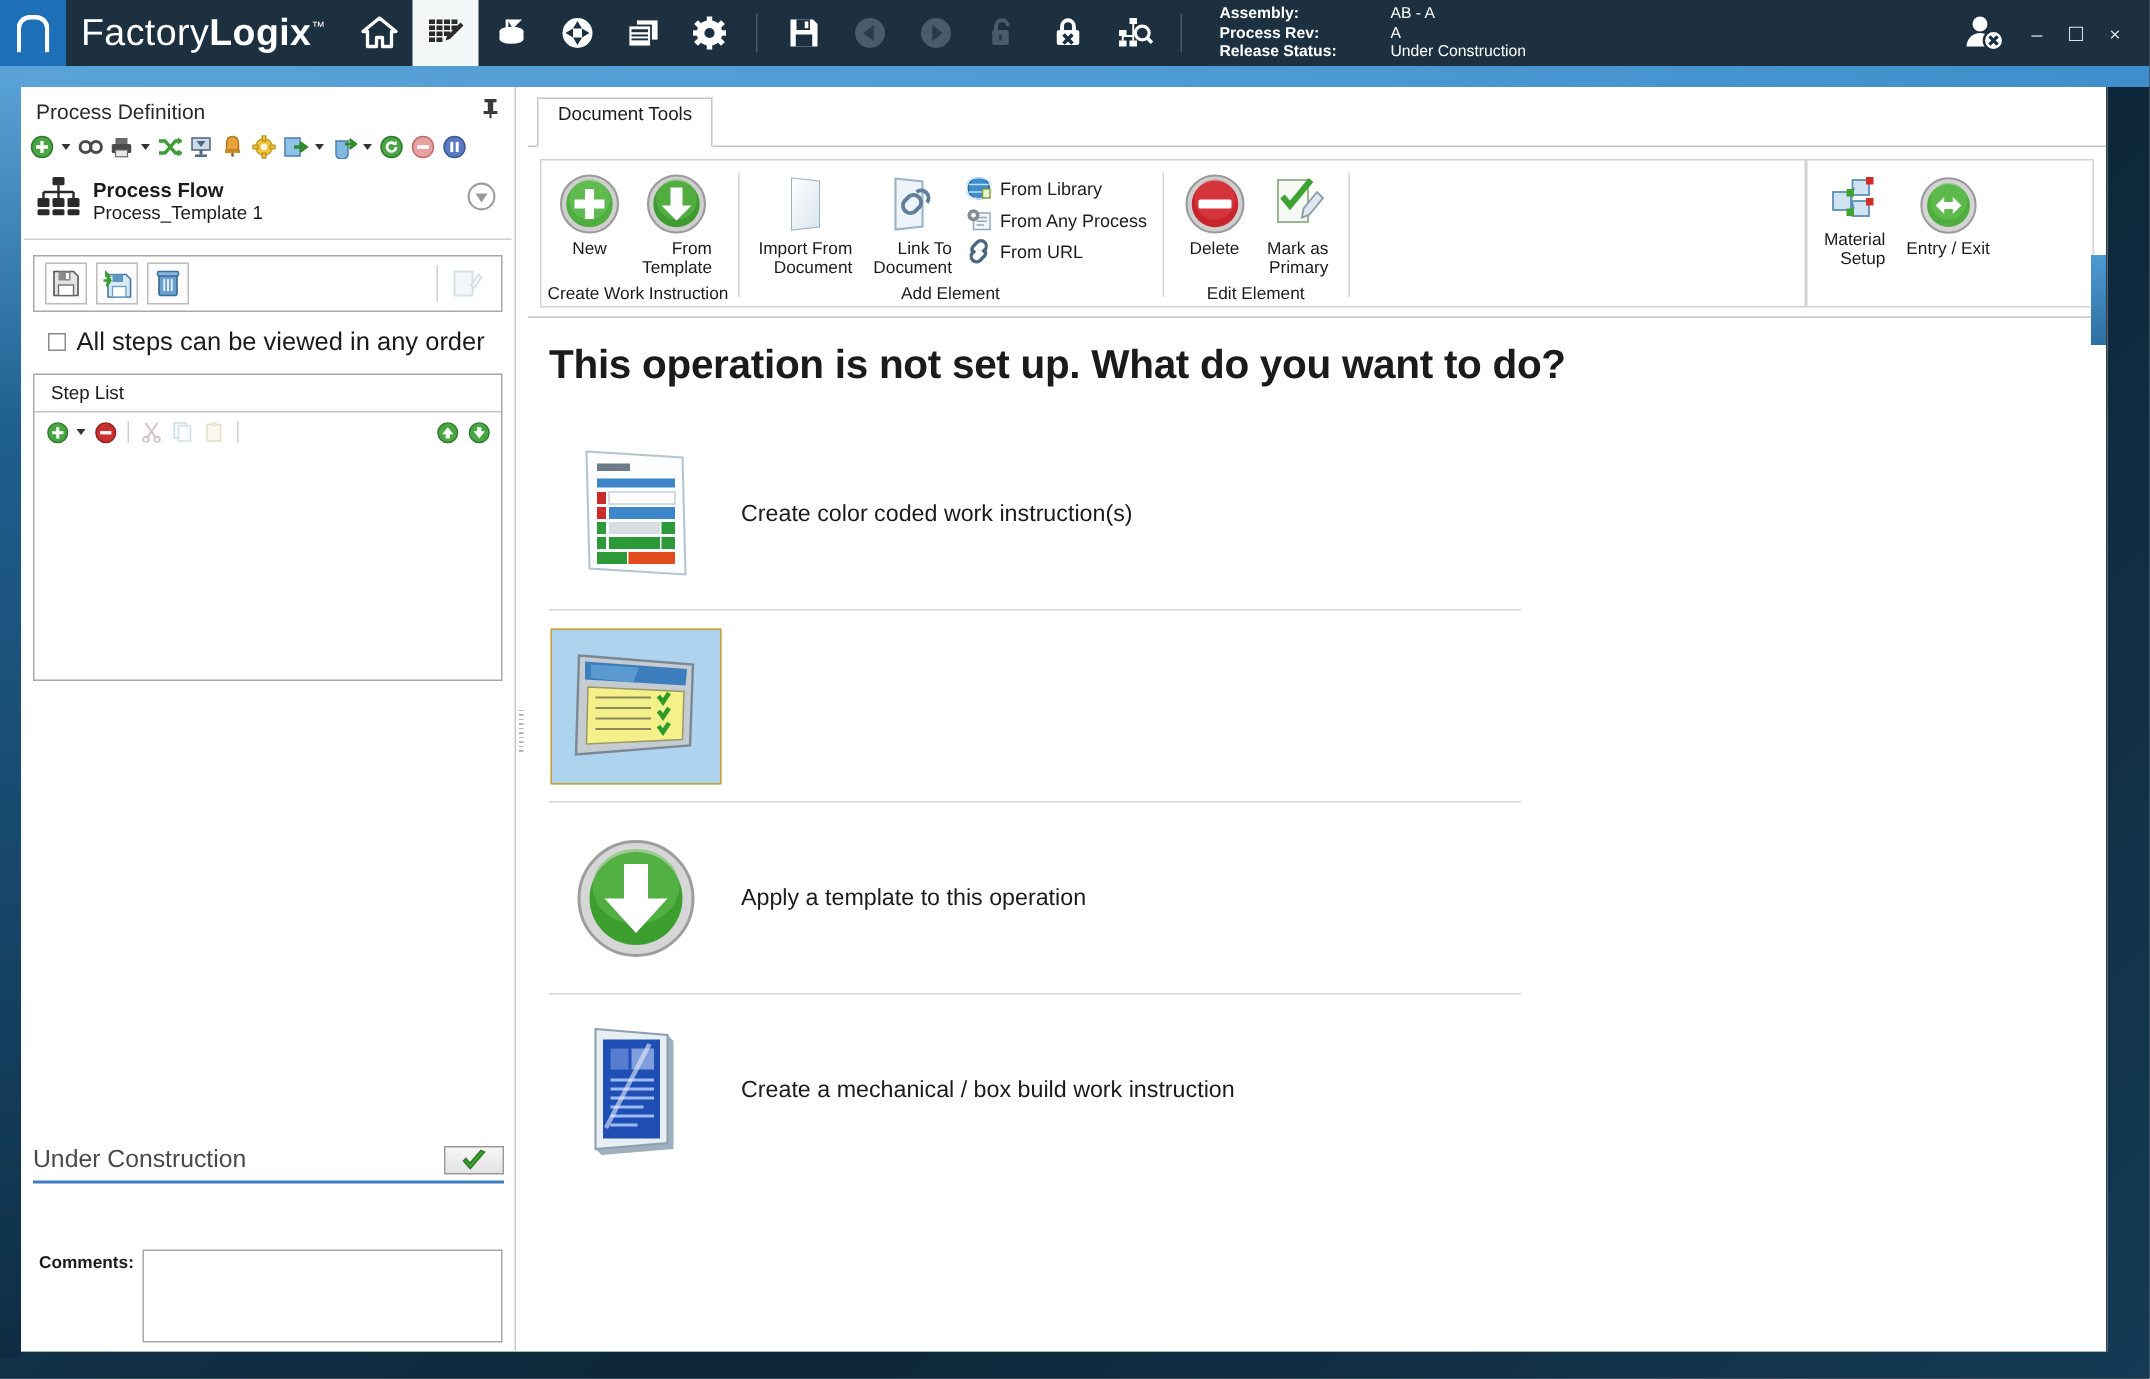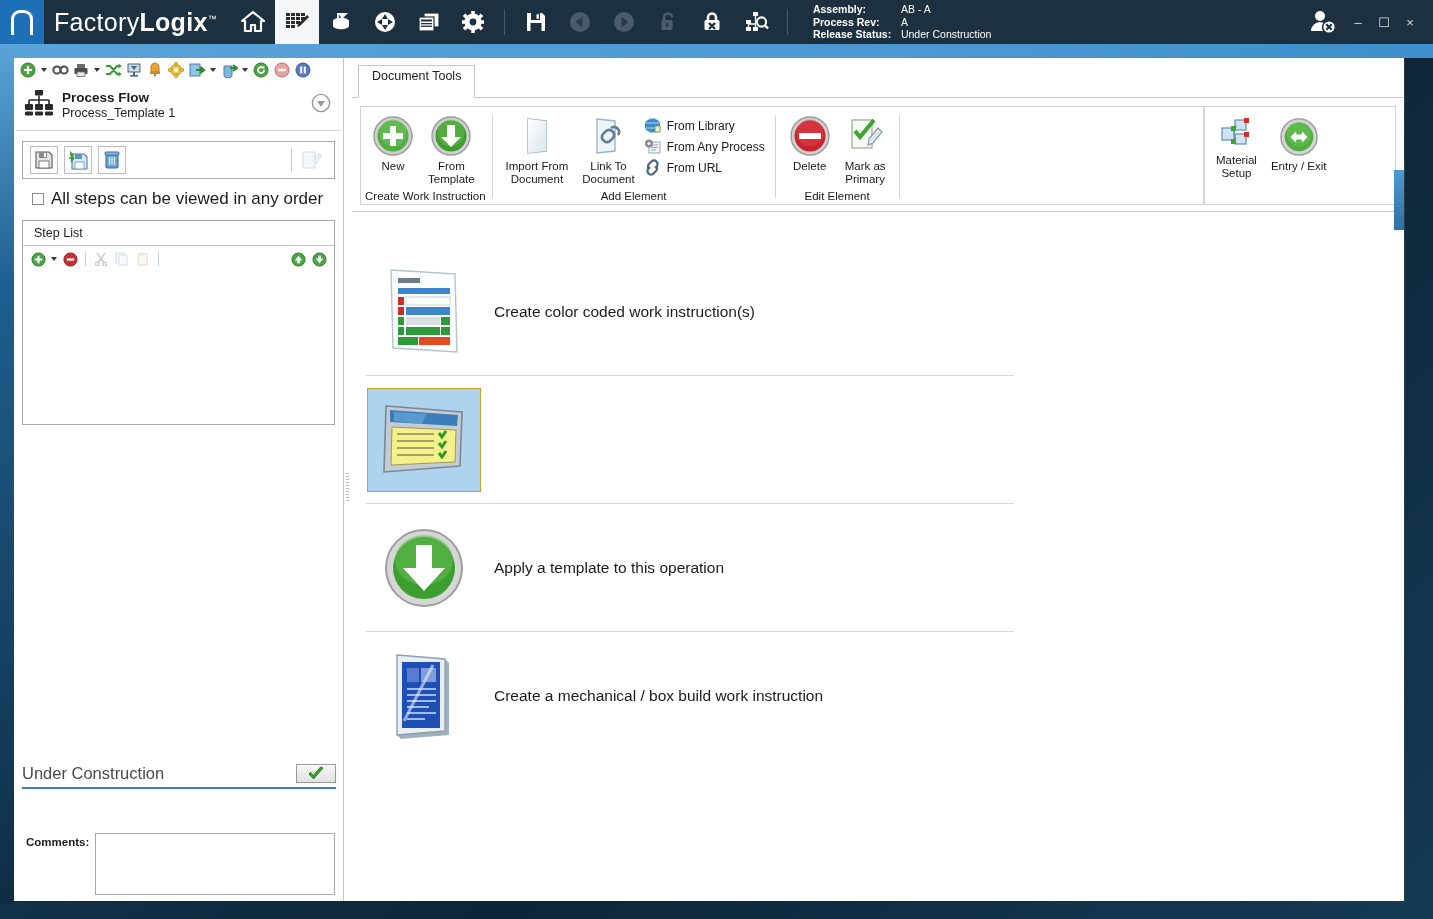--- a/index.html
+++ b/index.html
@@ -51,21 +51,21 @@
     cursor: pointer; position: relative;
   }
   .tbicon svg { display: block; }
   .tbicon.active { background: #f4f7f8; }
   .tbsep { width: 1px; height: 26px; background: #47596a; margin: 0 9px; }
 
   .status-block {
     margin-left: 16px; color: #fff; font-size: 10.5px; line-height: 12.6px;
     white-space: nowrap; flex: 0 0 auto;
   }
-  .status-block .row { display: flex; }
+  .status-block .row { display: flex; gap: 26px; }
   .status-block .lab { font-weight: bold; width: 88px; }
   .status-block .val { font-weight: normal; }
 
   .titleright {
     margin-left: auto; display: flex; align-items: center; height: 44px; padding-right: 10px;
   }
   .winbtn {
     width: 26px; height: 30px; display:flex; align-items:center; justify-content:center;
     color: #d8dfe5; font-size: 13px; cursor: pointer;
   }
@@ -198,21 +198,21 @@
     background: #fff;
   }
   .rgroup { display: flex; flex-direction: column; justify-content: space-between; padding: 6px 4px 2px 4px; }
   .rgroup-items { display: flex; align-items: flex-start; }
   .rgroup-label { text-align: center; font-size: 11.5px; color: #1b1b1b; padding-top: 2px; }
   .rgroup-div { width: 1px; background: #d5d5d5; margin: 8px 2px 6px 2px; }
   .rbtn {
     display: flex; flex-direction: column; align-items: center;
     padding: 2px 7px; cursor: pointer; min-width: 46px;
   }
-  .rbtn .cap { font-size: 11.5px; color: #1b1b1b; text-align: center; line-height: 13px; margin-top: 3px; }
+  .rbtn .cap { font-size: 11.5px; color: #1b1b1b; text-align: right; line-height: 13px; margin-top: 3px; }
   .rsmall { display: flex; align-items: center; padding: 2px 4px 2px 2px; cursor: pointer; }
   .rsmall .cap { font-size: 12px; color: #1b1b1b; margin-left: 6px; white-space: nowrap; }
   .rcol-small { display: flex; flex-direction: column; justify-content: center; padding-top: 2px; }
 
   .ribbon-right {
     width: 192px; margin: 8px 8px 6px 0;
     border: 1px solid #d3d3d3; background: #fff;
     display: flex; align-items: flex-start; padding: 8px 4px;
   }
 
@@ -408,20 +408,31 @@
     </div>
   </div>
 
   <div class="accent"></div>
   <div class="accent-dark"></div>
 
   <div class="surface">
 
     <div class="leftpanel">
 
+      <div class="panel-title">
+        <span class="t">Process Definition</span>
+        <span class="pin">
+          <svg width="12" height="14" viewBox="0 0 12 14">
+              <rect x="2" y="1" width="8" height="2.2" fill="#3a3a3a"></rect>
+              <rect x="4.2" y="3" width="3.6" height="6" fill="#3a3a3a"></rect>
+              <rect x="1.4" y="9" width="9.2" height="2" fill="#3a3a3a"></rect>
+              <rect x="5.3" y="11" width="1.4" height="3" fill="#3a3a3a"></rect>
+            </svg>
+        </span>
+      </div>
 
       <div class="mini-toolbar">
         <div class="mt-item">
           <svg width="16" height="16" viewBox="0 0 16 16">
               <circle cx="8" cy="8" r="7" fill="#4aa544" stroke="#2f7a2b" stroke-width="1"></circle>
               <path d="M8 4 V12 M4 8 H12" stroke="#fff" stroke-width="2.2"></path>
             </svg>
         </div>
         <div class="mt-caret">
             <span class="caret"></span>
@@ -797,20 +808,21 @@
               <circle cx="21" cy="21" r="15" fill="#4fae3f"></circle>
               <circle cx="21" cy="18" r="13" fill="#6ec45c" opacity=".5"></circle>
               <path d="M12 21 L18 15 V18.5 H24 V15 L30 21 L24 27 V23.5 H18 V27 Z" fill="#fff"></path>
             </svg>
             <span class="cap">Entry / Exit</span>
           </div>
         </div>
       </div>
 
       <div class="content">
+        <div class="headline">This operation is not set up. What do you want to do?</div>
 
         <div class="optlist">
 
           <div class="opt">
             <div class="thumb">
               <svg width="78" height="92" viewBox="0 0 78 92">
                 <path d="M6 4 L70 8 L72 86 L8 82 Z" fill="#fcfdfe" stroke="#b6c4cf" stroke-width="1.4"></path>
                 <rect x="13" y="12" width="22" height="5" fill="#6c7b87"></rect>
                 <rect x="13" y="22" width="52" height="6" fill="#3c86c9"></rect>
                 <rect x="13" y="31" width="6" height="8" fill="#cc2b2b"></rect>

